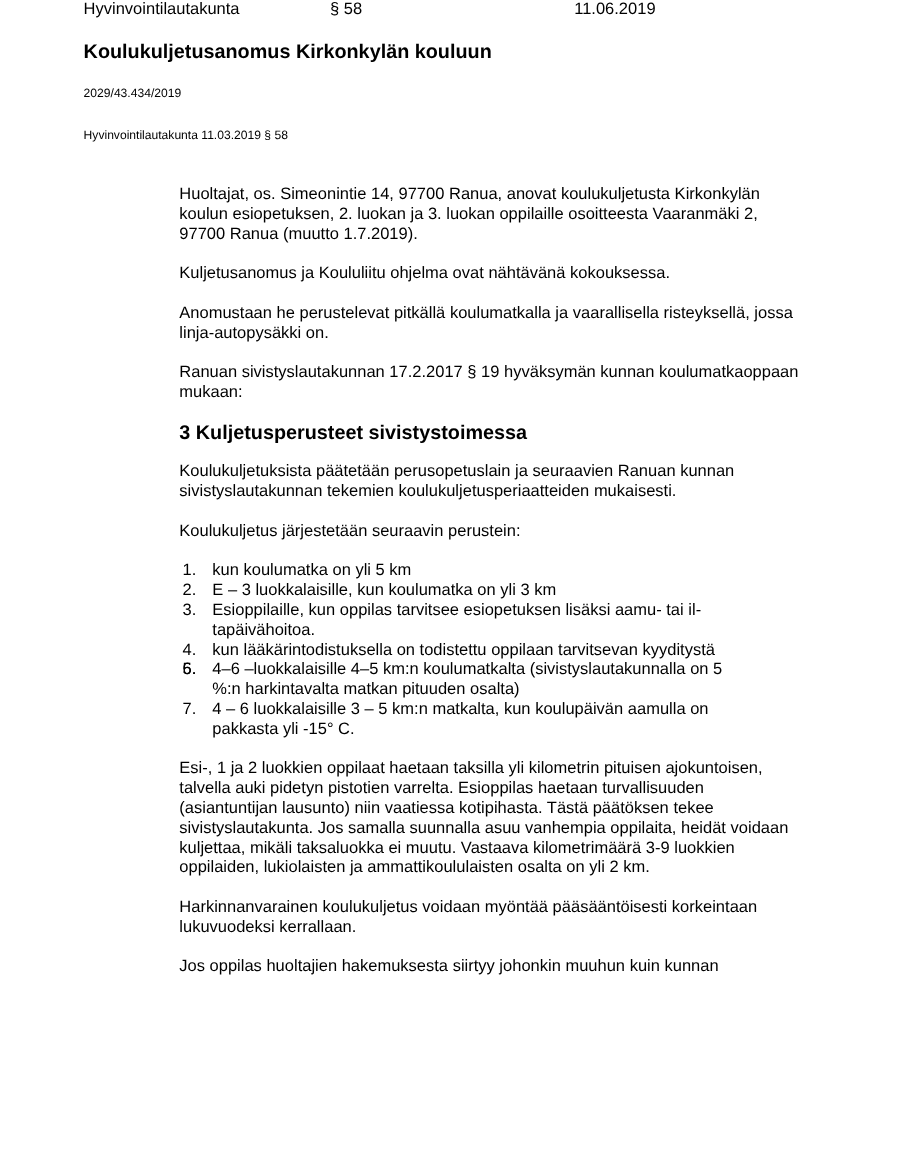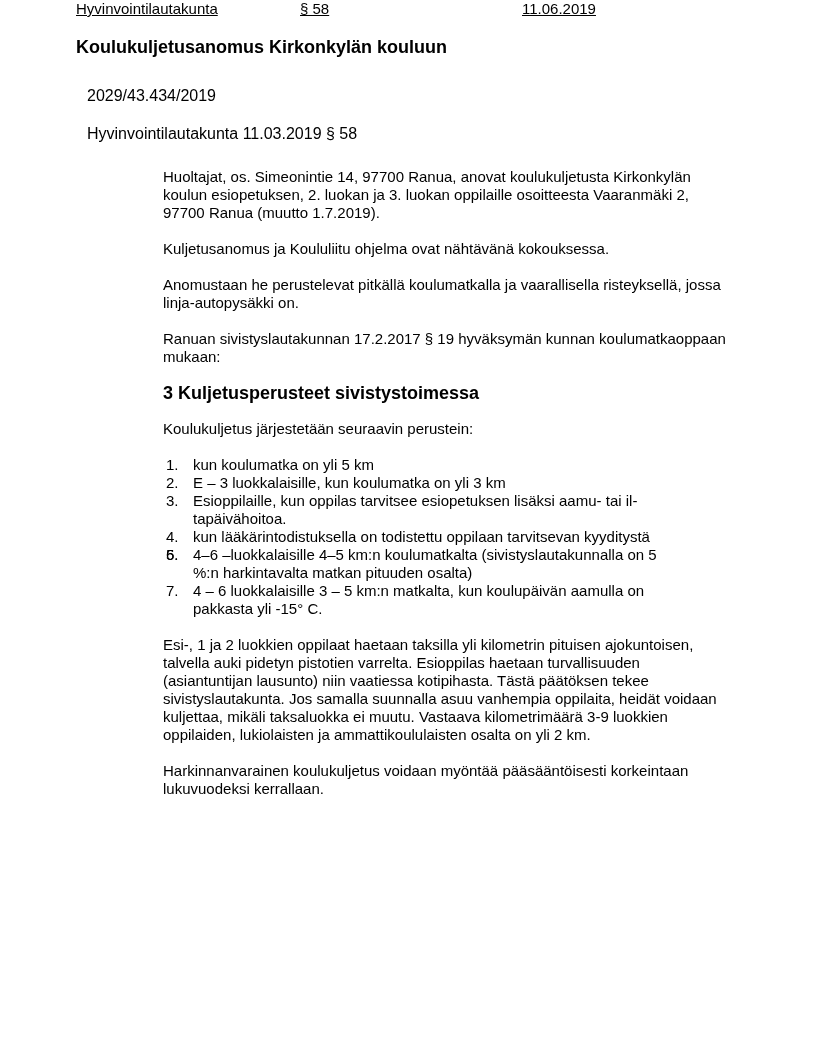--- a/index.html
+++ b/index.html
@@ -17,40 +17,40 @@
     }
     .hdr {
       position: absolute;
       top: 0;
       left: 0;
       width: 816px;
       height: 20px;
       font-size: 15px;
       line-height: 18px;
     }
-    .hdr span { position: absolute; top: 0; text-decoration: underline; }
+    .hdr span { position: absolute; top: 0; }
     .hdr .org { left: 76px; }
     .hdr .sec { left: 300px; }
     .hdr .date { left: 522px; }
 
     .title {
       position: absolute;
       left: 76px;
       top: 36px;
       font-size: 18px;
       font-weight: bold;
       line-height: 22px;
       margin: 0;
     }
     .meta {
       position: absolute;
       left: 76px;
-      font-size: 16px;
+      font-size: 11px;
       line-height: 18px;
-      margin: 11px;
+      margin: 0;
     }
     .meta.diary { top: 76px; }
     .meta.ref { top: 114px; }
 
     .body {
       position: absolute;
       left: 163px;
       top: 168px;
       width: 580px;
       font-size: 15px;
@@ -96,20 +96,21 @@
 <p class="meta ref">Hyvinvointilautakunta 11.03.2019 § 58</p>
 
 <div class="body">
   <p>Huoltajat, os. Simeonintie 14, 97700 Ranua, anovat koulukuljetusta Kirkonkylän koulun esiopetuksen, 2. luokan ja 3. luokan oppilaille osoitteesta Vaaranmäki 2, 97700 Ranua (muutto 1.7.2019).</p>
   <p>Kuljetusanomus ja Koululiitu ohjelma ovat nähtävänä kokouksessa.</p>
   <p>Anomustaan he perustelevat pitkällä koulumatkalla ja vaarallisella risteyksellä, jossa linja-autopysäkki on.</p>
   <p>Ranuan sivistyslautakunnan 17.2.2017 § 19 hyväksymän kunnan koulumatkaop­paan mukaan:</p>
 
   <h3>3 Kuljetusperusteet sivistystoimessa</h3>
 
+  <p>Koulukuljetuksista päätetään perusopetuslain ja seuraavien Ranuan kunnan sivistyslautakunnan tekemien koulukuljetusperiaatteiden mukaisesti.</p>
   <p>Koulukuljetus järjestetään seuraavin perustein:</p>
 
   <ol>
     <li>
       <span class="num">1.</span>
       <span>kun koulumatka on yli 5 km</span>
     </li>
     <li>
       <span class="num">2.</span>
       <span>E – 3 luokkalaisille, kun koulumatka on yli 3 km</span>
@@ -130,13 +131,14 @@
       <span>4–6 –luokkalaisille 4–5 km:n koulumatkalta (sivistyslautakunnalla on 5 %:n harkintavalta matkan pituuden osalta)</span>
     </li>
     <li>
       <span class="num">7.</span>
       <span>4 – 6 luokkalaisille 3 – 5 km:n matkalta, kun koulupäivän aamulla on pakkasta yli -15° C.</span>
     </li>
   </ol>
 
   <p>Esi-, 1 ja 2 luokkien oppilaat haetaan taksilla yli kilometrin pituisen ajokuntoisen, talvella auki pidetyn pistotien varrelta. Esioppilas haetaan turvallisuuden (asiantuntijan lausunto) niin vaatiessa kotipihasta. Tästä päätöksen tekee sivistyslautakunta. Jos samalla suunnalla asuu vanhempia oppilaita, heidät voidaan kuljettaa, mikäli taksaluokka ei muutu. Vastaava kilometrimäärä 3-9 luokkien oppilaiden, lukiolaisten ja ammattikoululaisten osalta on yli 2 km.</p>
   <p>Harkinnanvarainen koulukuljetus voidaan myöntää pääsääntöisesti korkeintaan lukuvuodeksi kerrallaan.</p>
+  <p>Jos oppilas huoltajien hakemuksesta siirtyy johonkin muuhun kuin kunnan</p>
 </div>
 
 </body></html>

